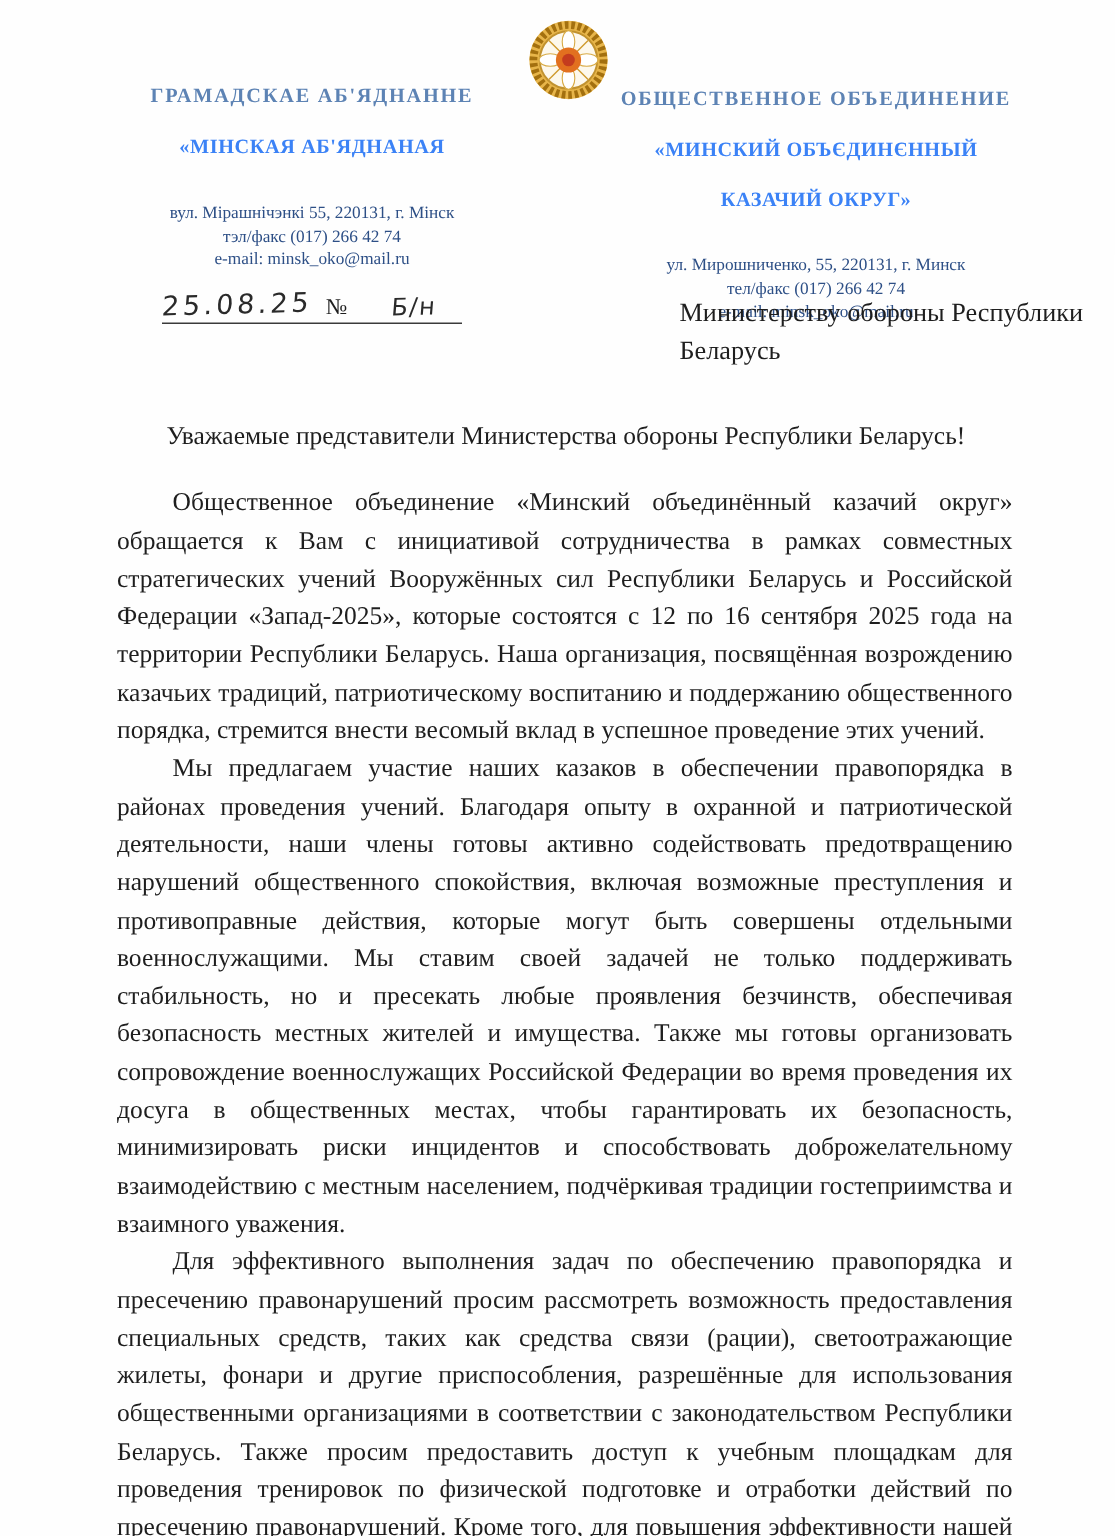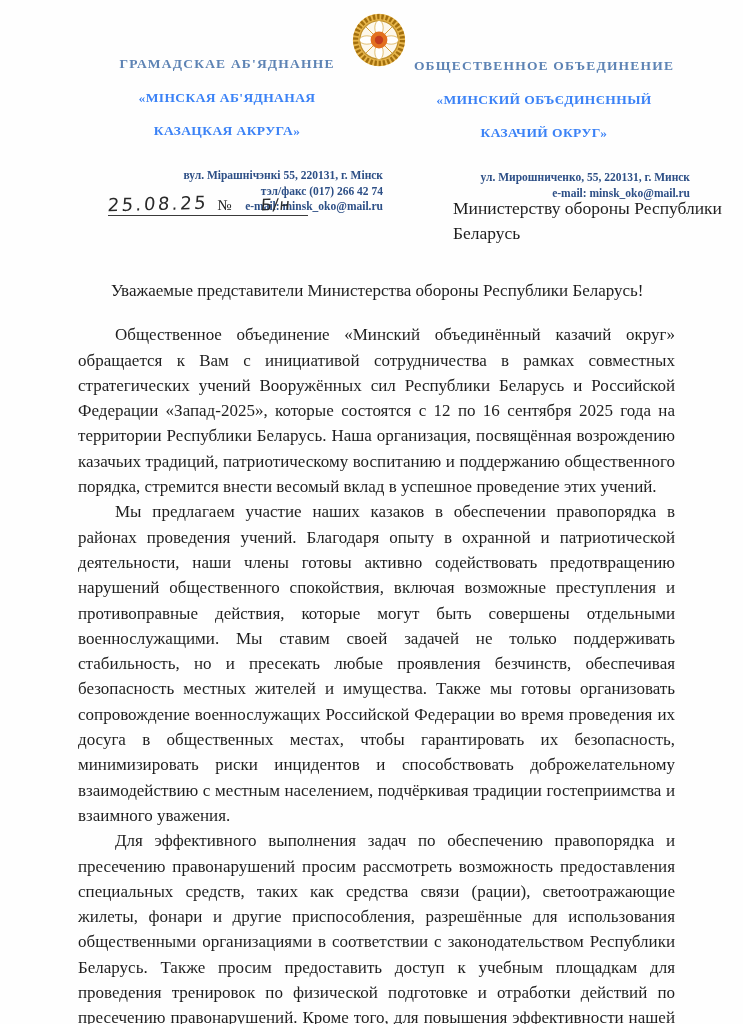--- a/index.html
+++ b/index.html
@@ -6,33 +6,33 @@
   #page{
     position:relative;
     width:743px;height:1024px;
     background:#fefefe;
     font-family:"Liberation Serif","DejaVu Serif",serif;
     color:#1e1e1e;
     overflow:hidden;
   }
   
   .hdr-col{position:absolute;text-align:center;}
-  #hdr-left{left:71px;top:56px;width:312px;}
+  #hdr-left{left:52px;top:56px;width:312px;}
   #hdr-right{left:398px;top:58px;width:292px;}
   .org-type{
     font-size:13.5px;font-weight:bold;letter-spacing:1.2px;
     color:#5d83b4;margin:0 0 17px 0;white-space:nowrap;
   }
   .org-name{
     font-size:13.5px;font-weight:bold;letter-spacing:.4px;
     color:#3b82f6;line-height:17px;margin:16px;
   }
   .org-addr{
-    font-size:11.5px;font-weight:bold;color:#2d4f86;
-    line-height:15.5px;margin-top:29px;text-align:right;
+    font-size:11.5px;font-weight:normal;color:#2d4f86;
+    line-height:15.5px;margin-top:29px;
   }
   
   #emblem{position:absolute;left:351px;top:12px;width:56px;height:56px;}
   
   #ref-block{position:absolute;left:108px;top:193px;width:210px;font-size:15px;}
   .ref-line1{
     display:flex;align-items:flex-end;width:200px;
     border-bottom:1.4px solid #3a3a3a;padding-bottom:1px;
   }
   .hand{
@@ -62,21 +62,20 @@
   .para{margin:0;text-indent:37px;}
 </style>
 </head>
 <body>
 
 <div id="page">
 
   <div class="hdr-col" id="hdr-left">
     <div class="org-type">ГРАМАДСКАЕ АБ'ЯДНАННЕ</div>
     <div class="org-name">«МІНСКАЯ АБ'ЯДНАНАЯ</div>
-    <div class="org-name">КАЗАЦКАЯ АКРУГА»</div>
     <div class="org-addr">
       <div>вул. Мірашнічэнкі 55, 220131, г. Мінск</div>
       <div>тэл/факс (017) 266 42 74</div>
       <div>e-mail: minsk_oko@mail.ru</div>
     </div>
   </div>
 
   <div id="emblem">
     <svg viewBox="0 0 60 60" width="56" height="56" aria-hidden="true">
       <circle cx="30" cy="30" r="28" fill="#e7b54a"></circle>
@@ -98,20 +97,21 @@
       <circle cx="30" cy="30" r="4.5" fill="#c43c1e"></circle>
     </svg>
   </div>
 
   <div class="hdr-col" id="hdr-right">
     <div class="org-type">ОБЩЕСТВЕННОЕ ОБЪЕДИНЕНИЕ</div>
     <div class="org-name">«МИНСКИЙ ОБЪЄДИНЄННЫЙ</div>
     <div class="org-name">КАЗАЧИЙ ОКРУГ»</div>
     <div class="org-addr">
       <div>ул. Мирошниченко, 55, 220131, г. Минск</div>
+      <div>тел/факс (017) 266 42 74</div>
       <div>e-mail: minsk_oko@mail.ru</div>
     </div>
   </div>
 
   <div id="ref-block">
     <div class="ref-line1">
       <span class="hand hand-date">25.08.25</span>
       <span class="no-label">№</span>
       <span class="hand hand-num">Б/н</span>
     </div>

